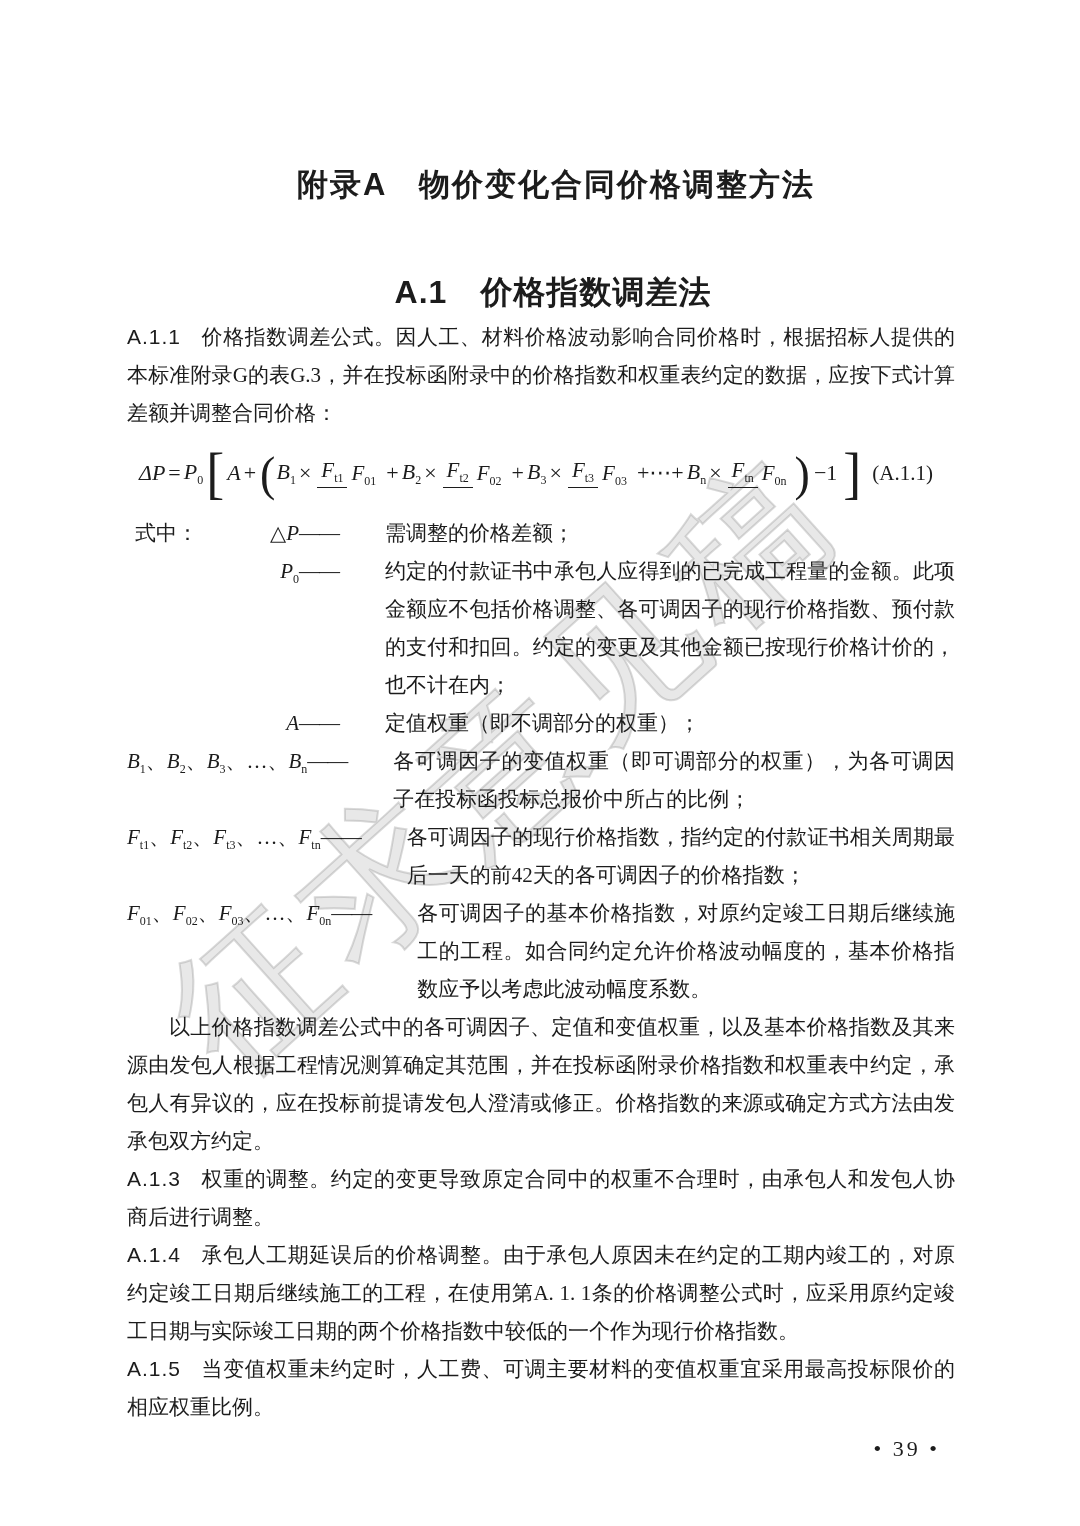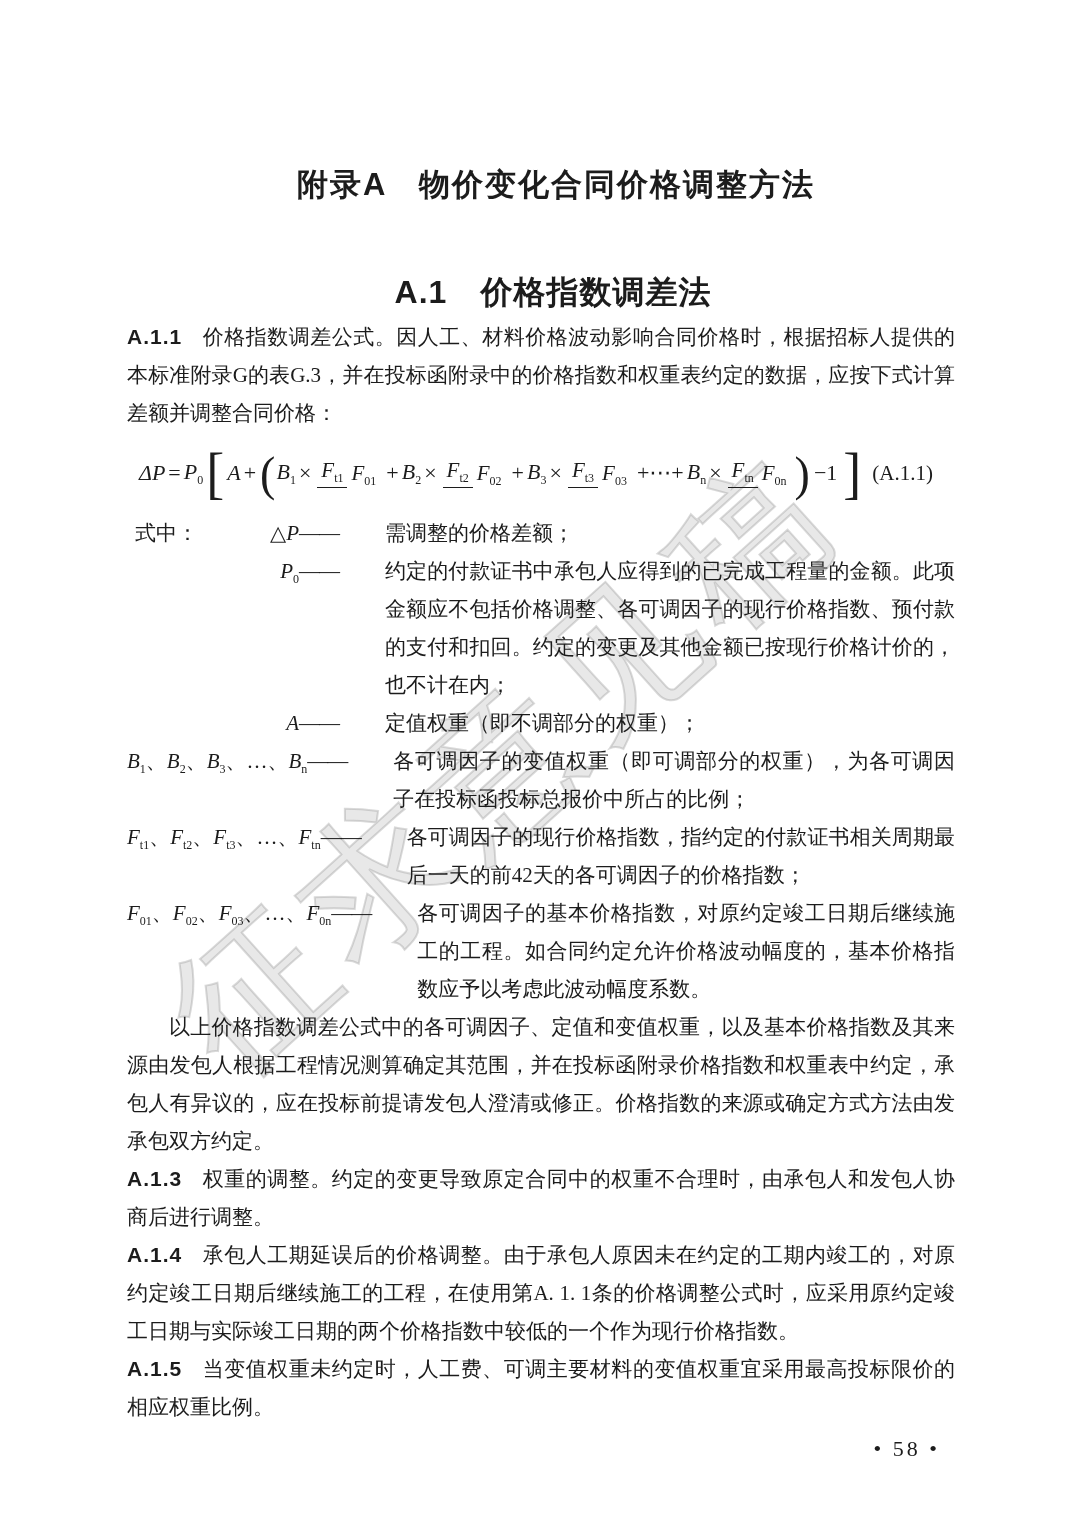--- a/index.html
+++ b/index.html
@@ -36,21 +36,21 @@
     z-index:1;
   }
   .content{
     position:absolute;left:127px;top:318px;width:828px;
     font-size:21px;line-height:38px;text-align:justify;
     z-index:1;
   }
   .content p{margin:0;}
   .cnum{
     font-family:"Liberation Sans","DejaVu Sans",sans-serif;
-    font-weight:700;letter-spacing:1px;margin-right:20px;
+    font-weight:400;letter-spacing:1px;margin-right:20px;
   }
   
   .formula-wrap{
     display:flex;align-items:center;
     margin:10px 0 10px 12px;line-height:normal;
   }
   .formula{display:flex;align-items:center;font-size:22px;}
   .formula .op{font-style:normal;margin:0 3px;}
   .formula .var,.def-term .var{font-style:italic;font-family:"Liberation Serif","DejaVu Serif",serif;}
   sub{font-size:12px;font-style:normal;line-height:1;}
@@ -170,15 +170,15 @@
 
 
     <p class="clause"><span class="cnum">A.1.3</span><span>权重的调整。约定的变更导致原定合同中的权重不合理时，由承包人和发包人协商后进行调整。</span></p>
 
     <p class="clause"><span class="cnum">A.1.4</span><span>承包人工期延误后的价格调整。由于承包人原因未在约定的工期内竣工的，对原约定竣工日期后继续施工的工程，在使用第A. 1. 1条的价格调整公式时，应采用原约定竣工日期与实际竣工日期的两个价格指数中较低的一个作为现行价格指数。</span></p>
 
     <p class="clause"><span class="cnum">A.1.5</span><span>当变值权重未约定时，人工费、可调主要材料的变值权重宜采用最高投标限价的相应权重比例。</span></p>
 
   </div>
 
-  <div class="page-num">• 58 •</div>
+  <div class="page-num">• 39 •</div>
 
 </div>
 
 </body></html>

